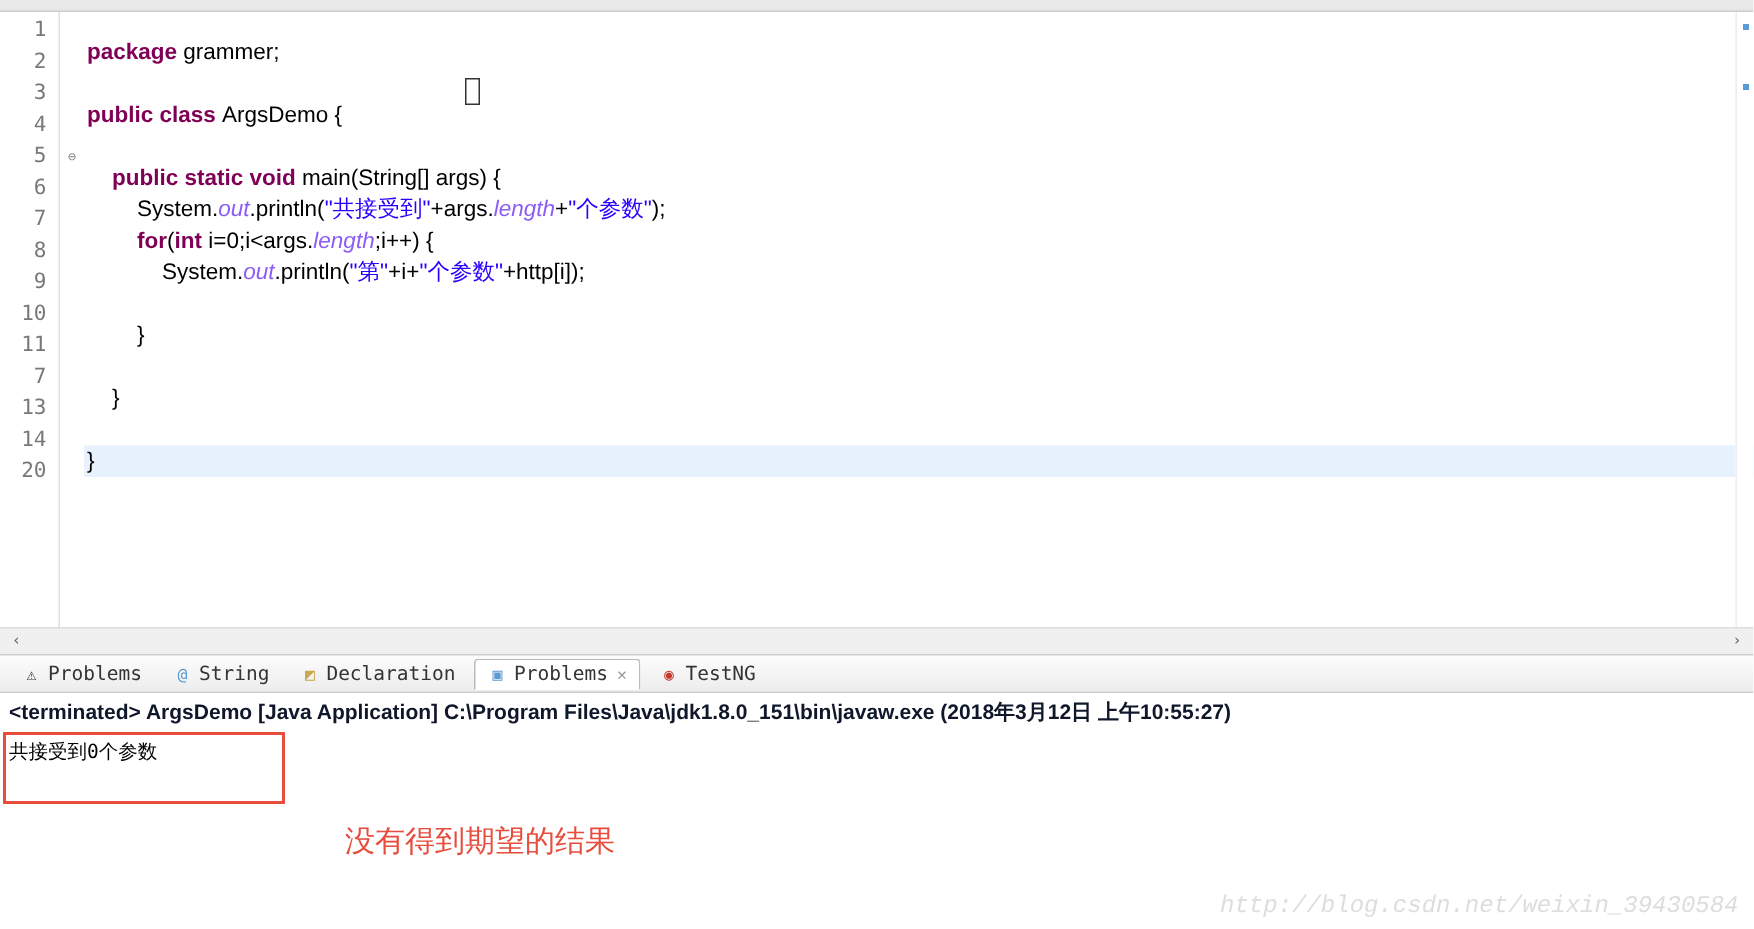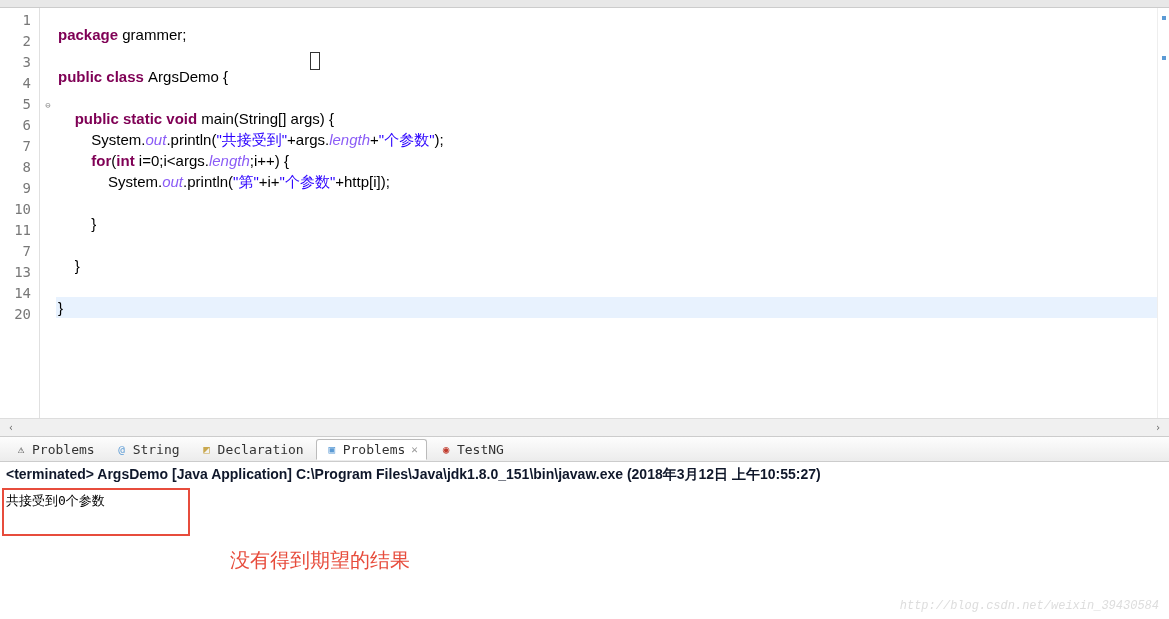--- a/index.html
+++ b/index.html
@@ -158,21 +158,21 @@
   left: 230px;
   top: 18px;
   font-family: "Microsoft YaHei", sans-serif;
   margin-top: 41px;
 }
 .watermark {
   position: absolute;
   right: 10px;
   bottom: 6px;
   color: #ddd;
-  font-size: 12px;
+  font-size: 16px;
   font-family: "Courier New", monospace;
   font-style: italic;
 }
 .ruler {
   position: absolute;
   right: 0;
   top: 0;
   width: 12px;
   height: 100%;
   background: #fff;

